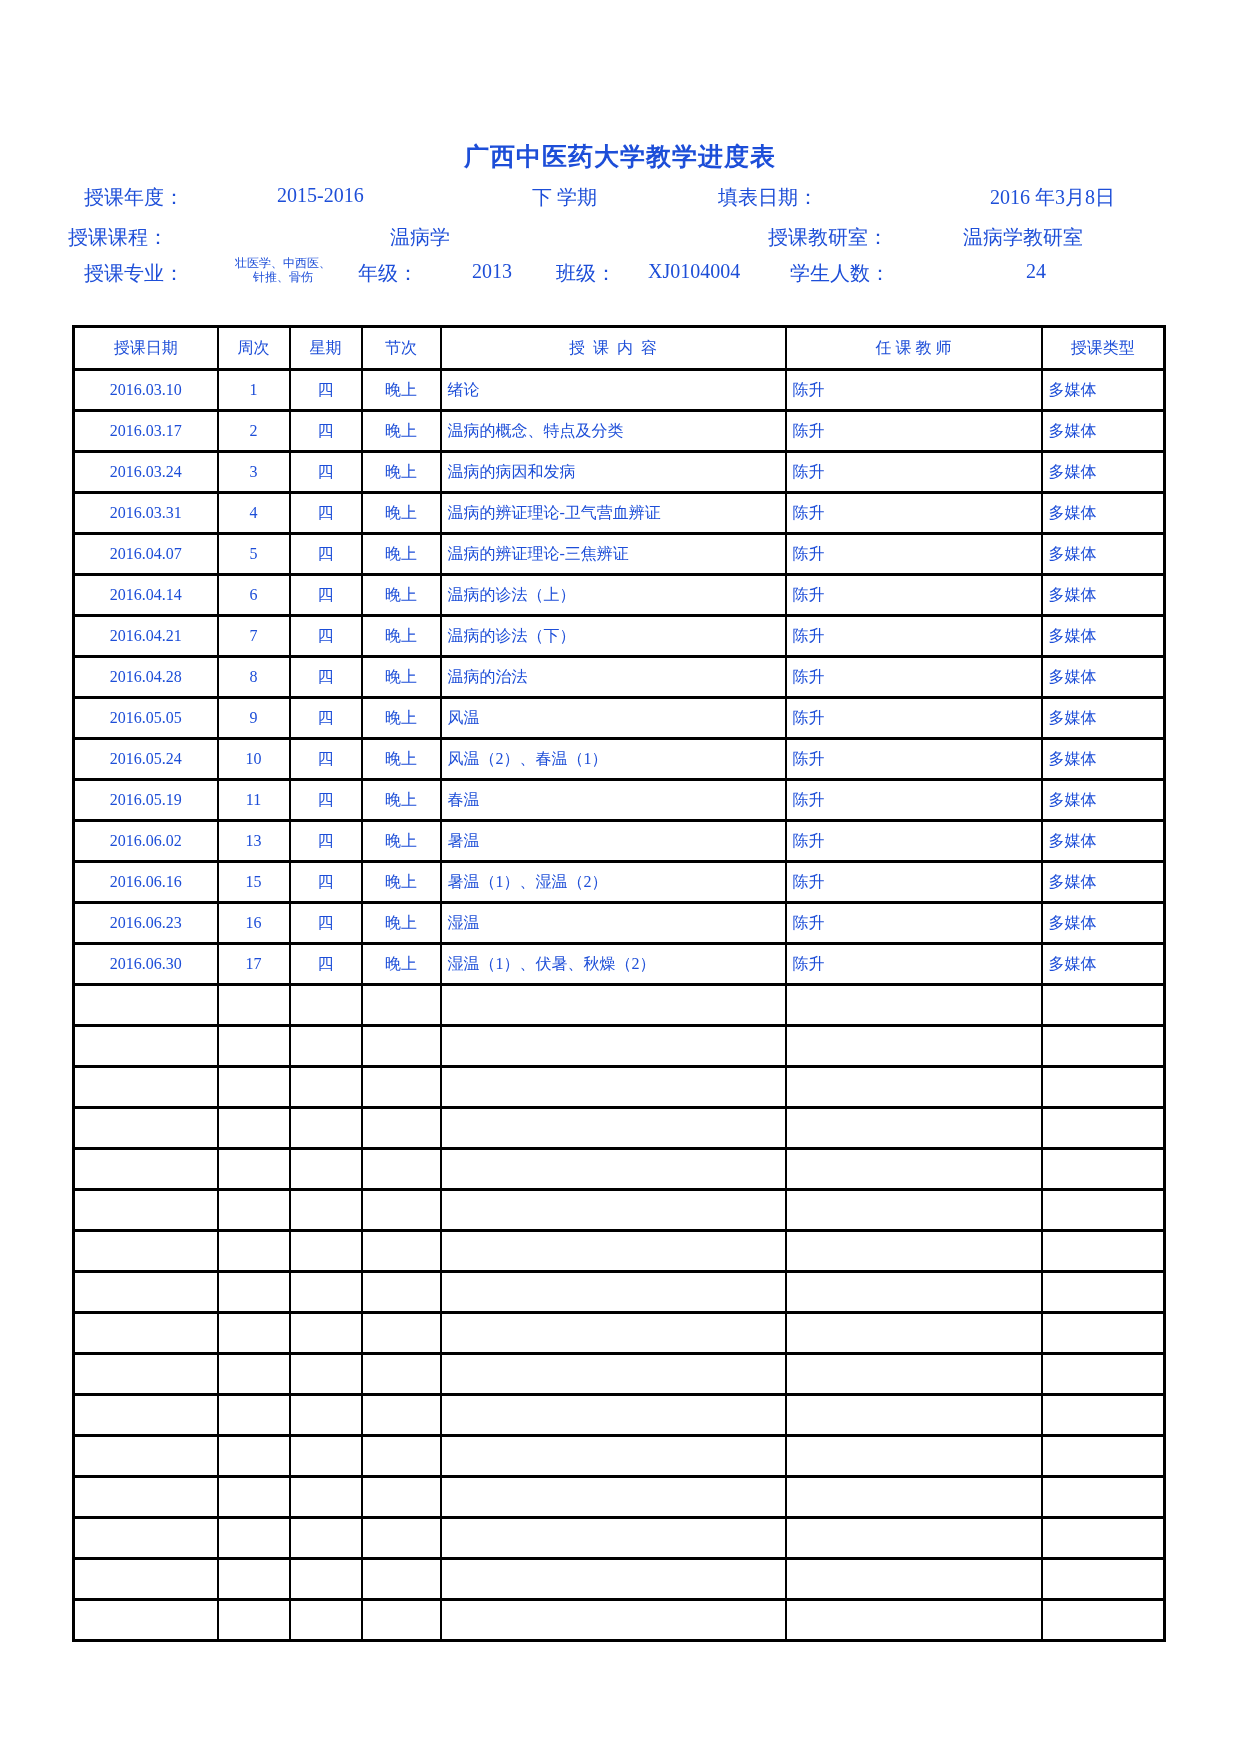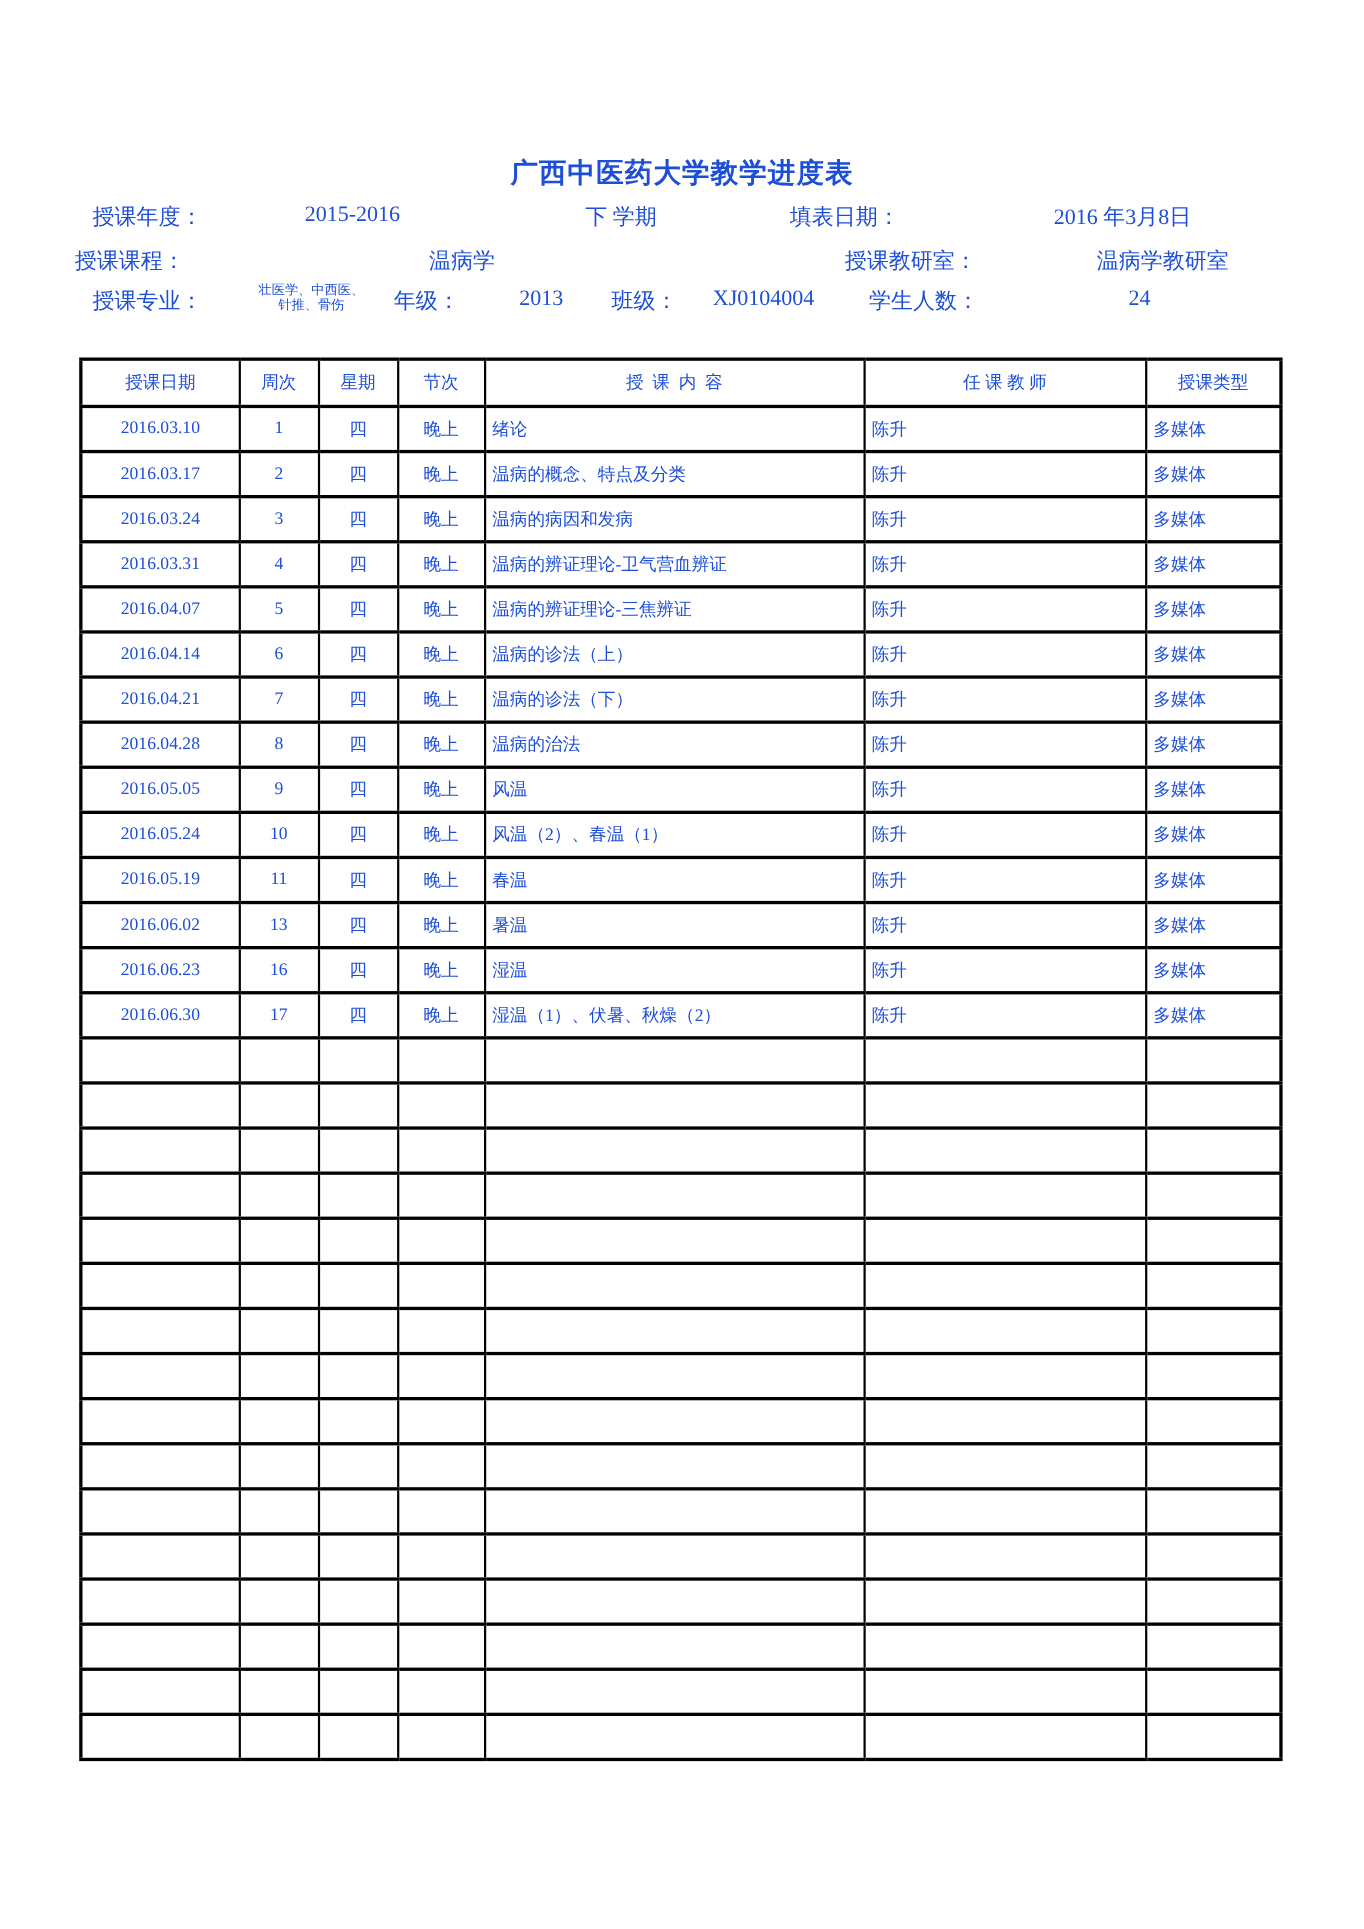--- a/index.html
+++ b/index.html
@@ -18,25 +18,25 @@
     text-align:center;
     font-family:"Liberation Sans","DejaVu Sans",sans-serif;
     font-weight:bold; font-size:25px; letter-spacing:1px;
   }
   .info span { position:absolute; white-space:nowrap; font-size:20px; }
   .rA { top:184px; } .rB { top:224px; } .rC { top:260px; }
   .p-year-lbl      { left:84px; }
   .p-year          { left:277px; }
   .p-semester      { left:532px; }
   .p-filldate-lbl  { left:718px; }
-  .p-filldate      { left:958px;text-align:right; }
+  .p-filldate      { left:990px;text-align:right; }
   .p-course-lbl    { left:68px;text-align:right; }
   .p-course        { left:390px; }
   .p-dept-lbl      { left:768px; }
-  .p-dept          { left:963px;margin-left:34px; }
+  .p-dept          { left:963px; }
   .p-major-lbl     { left:84px; }
   .major-small {
     position:absolute; left:218px; top:256px; width:130px;
     font-size:12px; line-height:14px; text-align:center; white-space:nowrap;
   }
   .p-grade-lbl     { left:358px; }
   .p-grade         { left:472px; }
   .p-class-lbl     { left:556px; }
   .p-class         { left:648px;text-align:center; }
   .p-students-lbl  { left:790px; }
@@ -218,20 +218,29 @@
         <tr>
       <td class="c-date">2016.06.02</td>
       <td class="c-week">13</td>
       <td class="c-weekday">四</td>
       <td class="c-session">晚上</td>
       <td class="c-content">暑温</td>
       <td class="c-teacher">陈升</td>
       <td class="c-type">多媒体</td>
     </tr>
         <tr>
+      <td class="c-date">2016.06.16</td>
+      <td class="c-week">15</td>
+      <td class="c-weekday">四</td>
+      <td class="c-session">晚上</td>
+      <td class="c-content">暑温（1）、湿温（2）</td>
+      <td class="c-teacher">陈升</td>
+      <td class="c-type">多媒体</td>
+    </tr>
+        <tr>
       <td class="c-date">2016.06.23</td>
       <td class="c-week">16</td>
       <td class="c-weekday">四</td>
       <td class="c-session">晚上</td>
       <td class="c-content">湿温</td>
       <td class="c-teacher">陈升</td>
       <td class="c-type">多媒体</td>
     </tr>
         <tr>
       <td class="c-date">2016.06.30</td>

